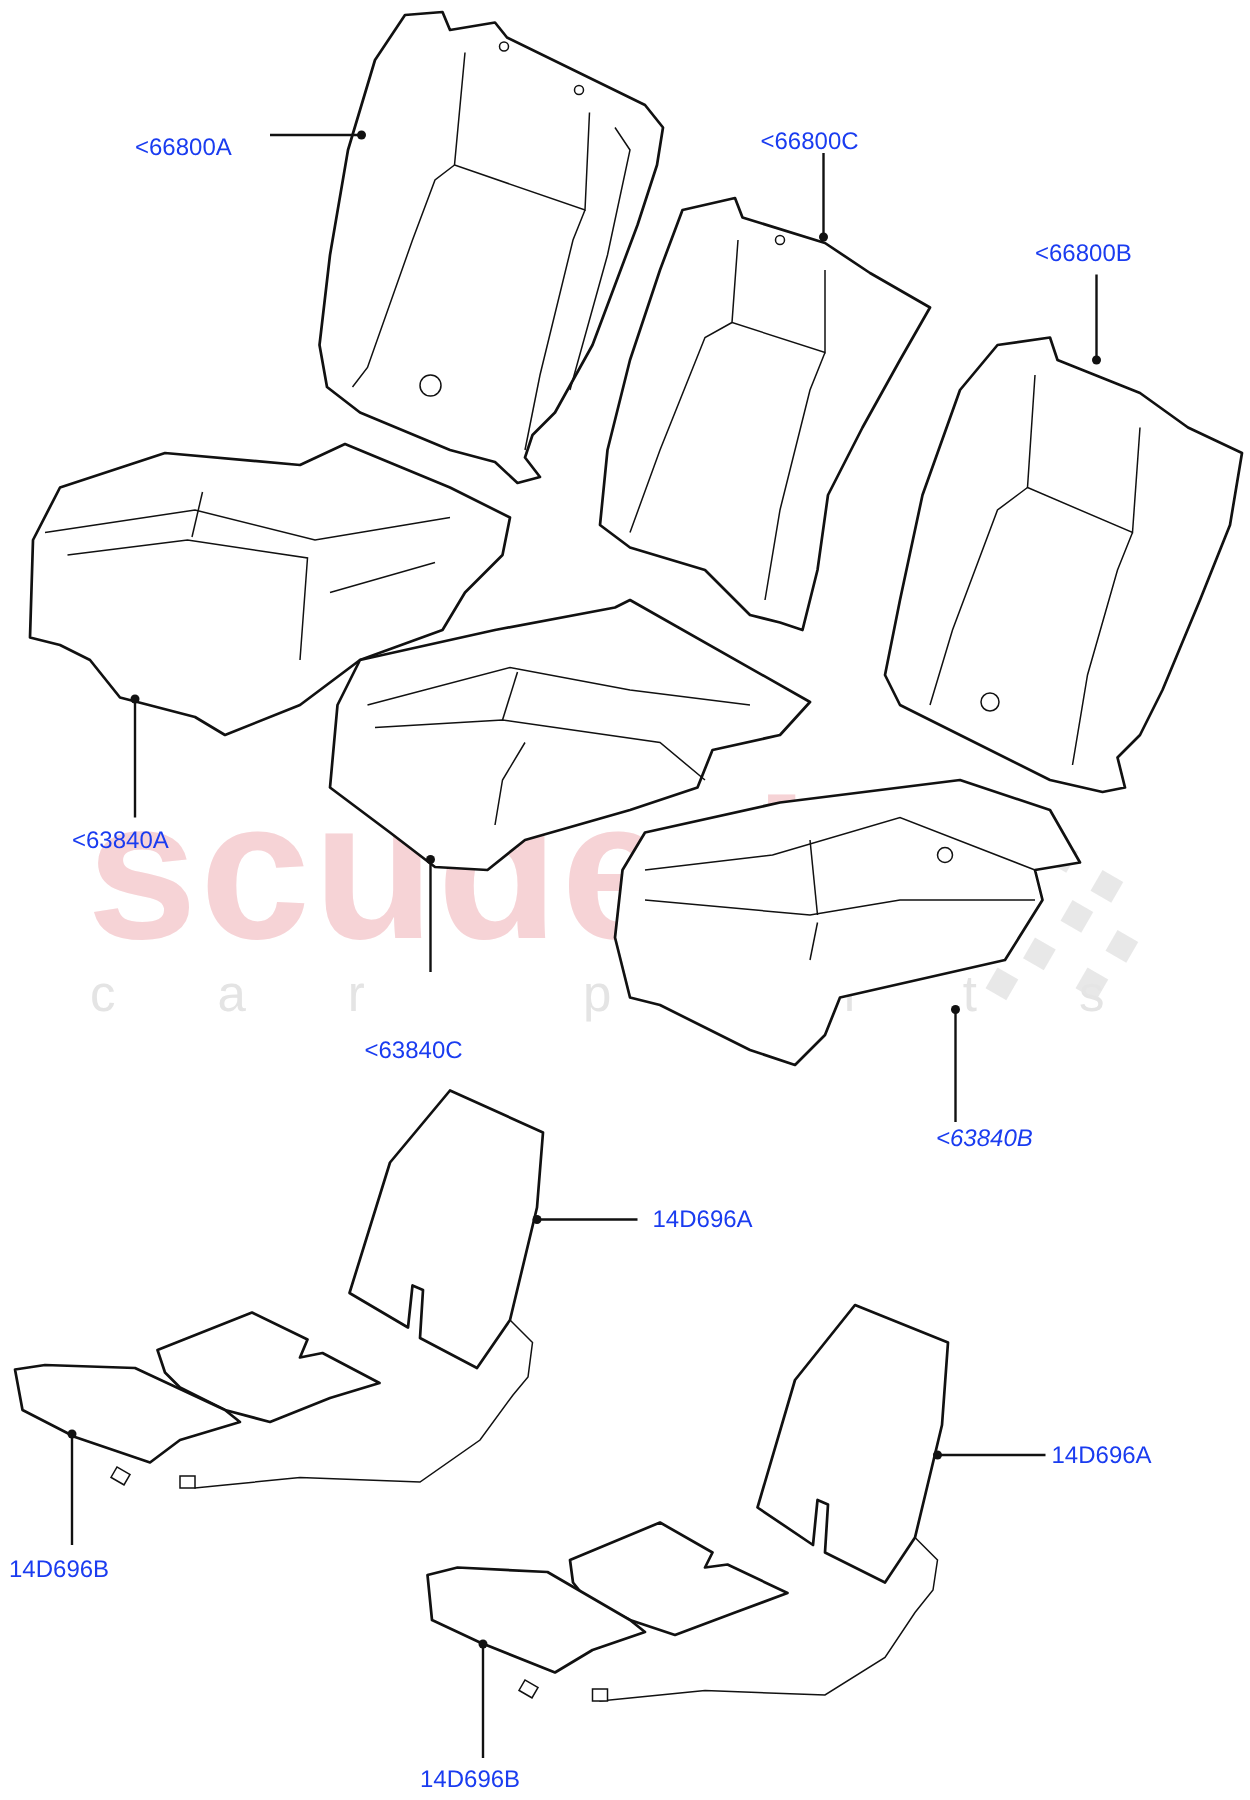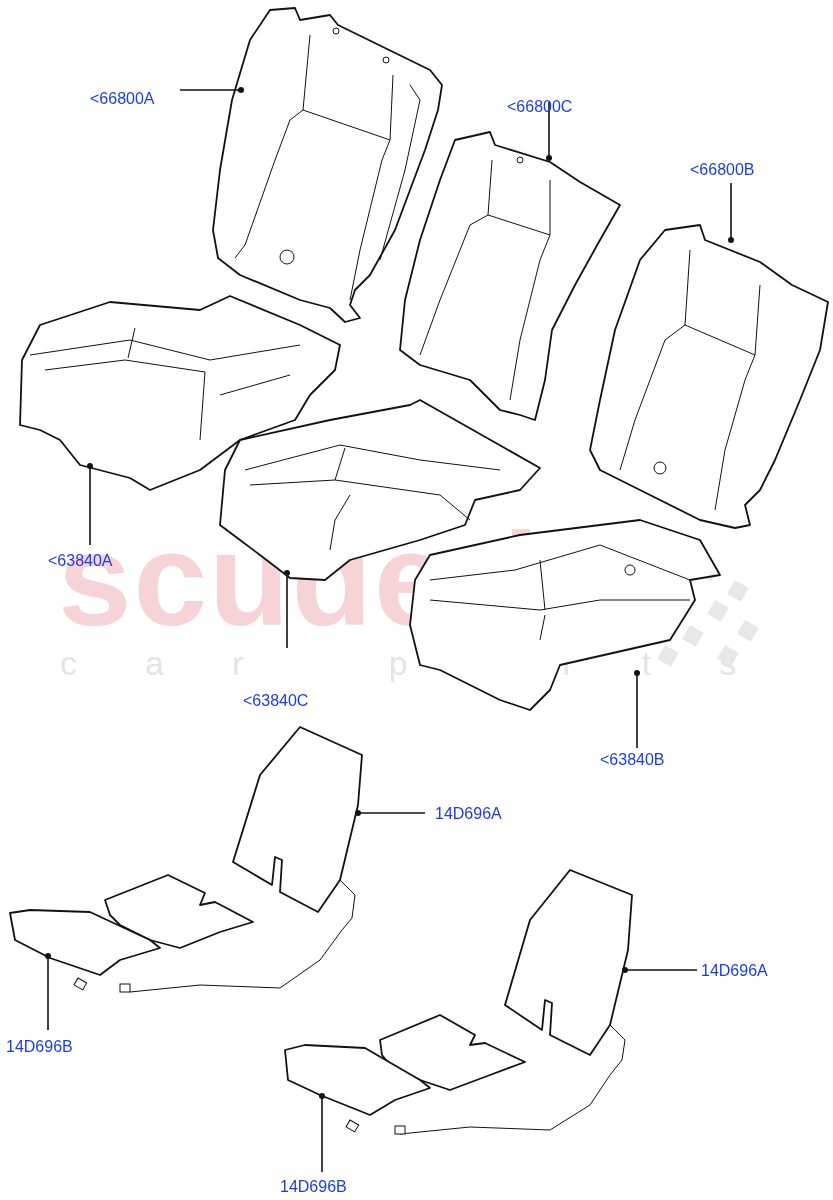--- a/index.html
+++ b/index.html
@@ -128,22 +128,22 @@
       <line class="leader" x1="48" y1="956" x2="48" y2="1030"></line>
         <circle class="dot" cx="48" cy="956" r="3"></circle>
       <line class="leader" x1="625" y1="970" x2="697" y2="970"></line>
         <circle class="dot" cx="625" cy="970" r="3"></circle>
       <line class="leader" x1="322" y1="1096" x2="322" y2="1172"></line>
         <circle class="dot" cx="322" cy="1096" r="3"></circle>
     </g>
   </svg>
 
   <div class="label" style="left:90px; top:90px;">&lt;66800A</div>
-  <div class="label" style="left:507px; top:98px;">&lt;66800C</div>
+  <div class="label" style="left:507px; top:86px;">&lt;66800C</div>
   <div class="label" style="left:690px; top:161px;">&lt;66800B</div>
   <div class="label" style="left:48px; top:552px;">&lt;63840A</div>
   <div class="label" style="left:243px; top:692px;">&lt;63840C</div>
-  <div class="label" style="left:600px; top:751px;">&lt;63840B</div>
+  <div class="label" style="left:624px; top:751px;font-style:italic;">&lt;63840B</div>
   <div class="label" style="left:435px; top:805px;">14D696A</div>
   <div class="label" style="left:6px; top:1038px;">14D696B</div>
   <div class="label" style="left:701px; top:962px;">14D696A</div>
   <div class="label" style="left:280px; top:1178px;">14D696B</div>
 </div>
 
 </body></html>

